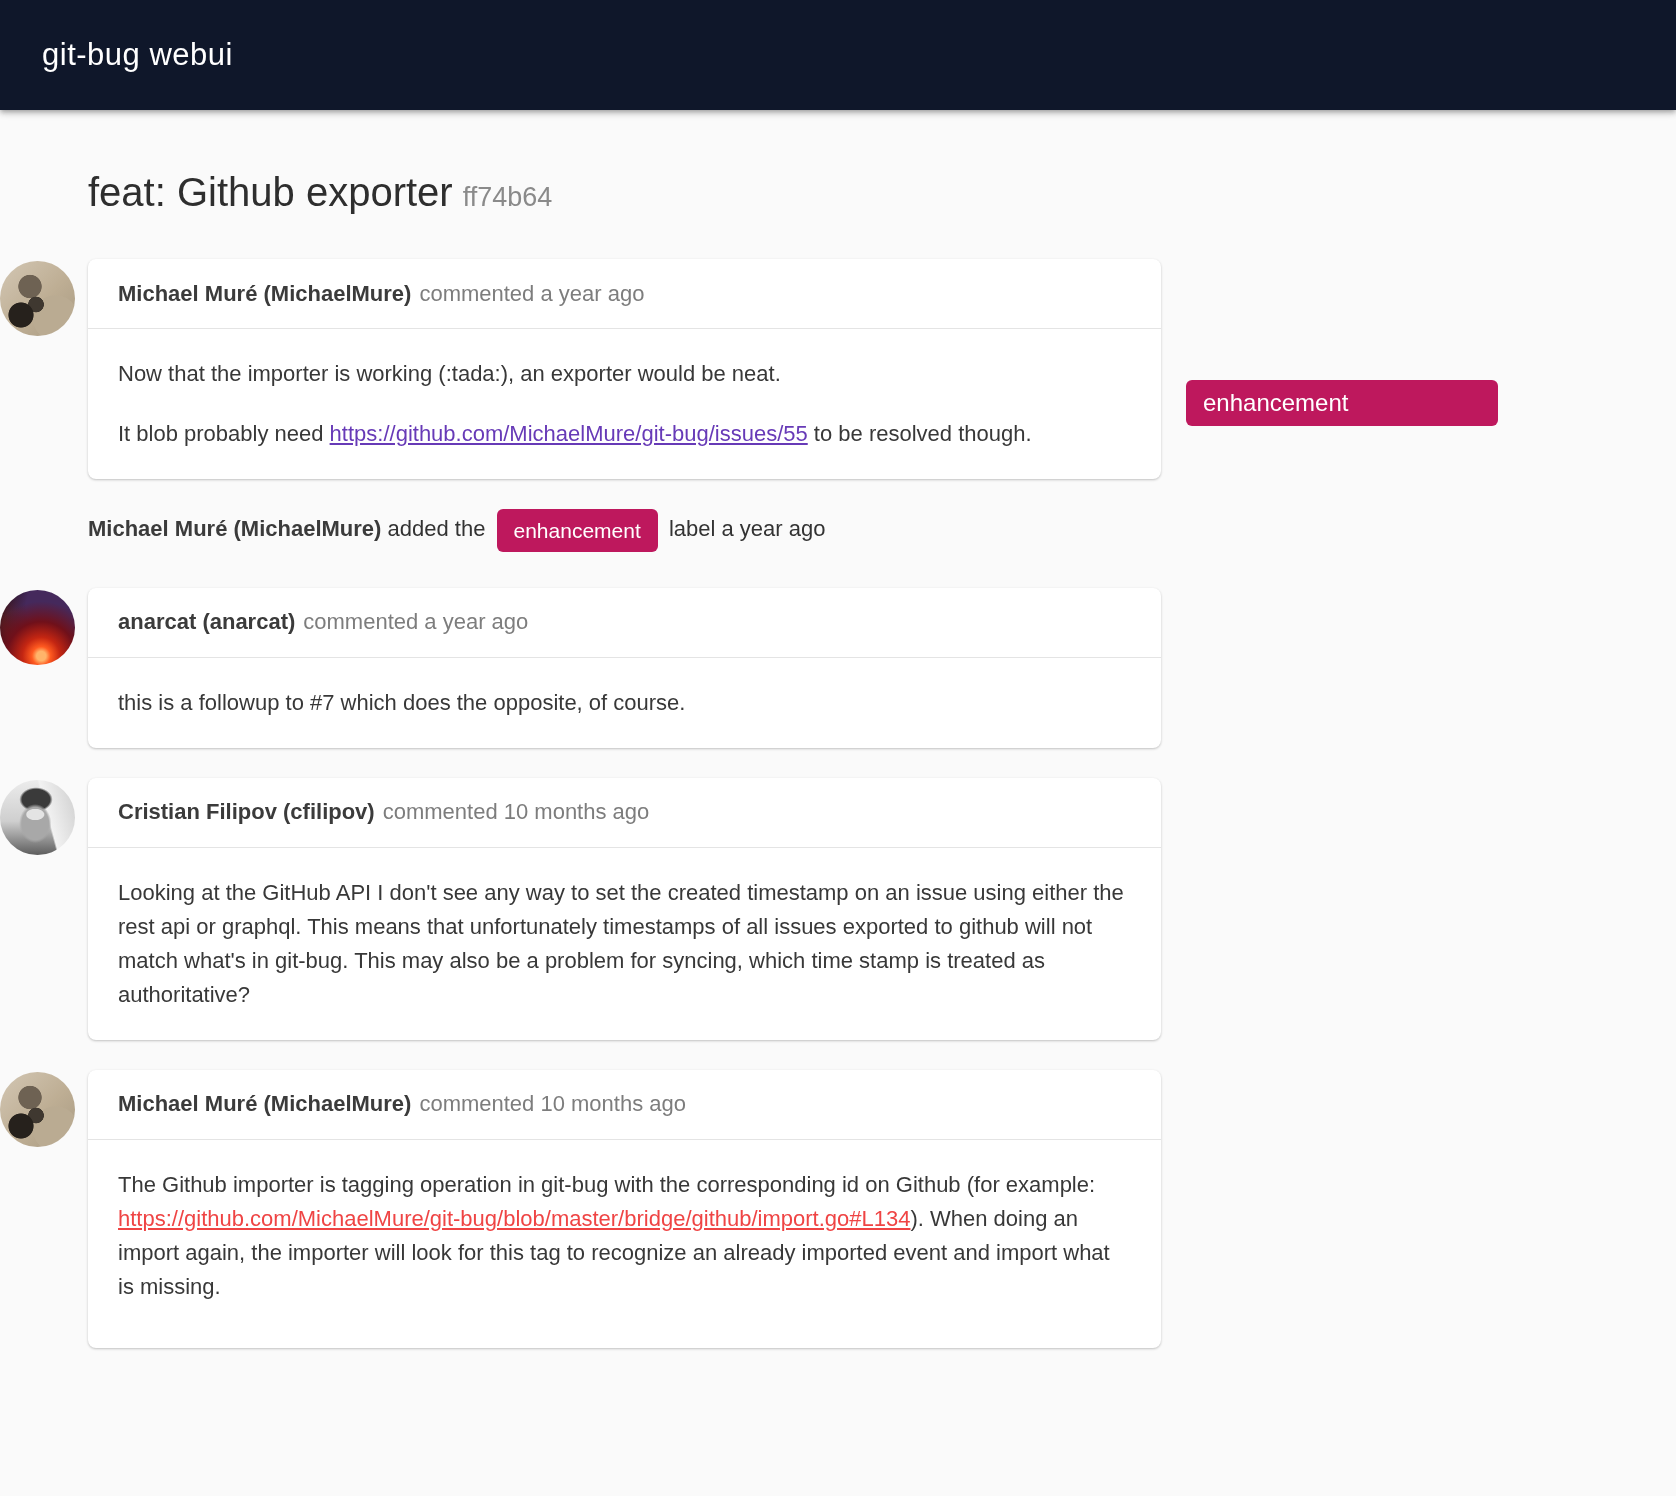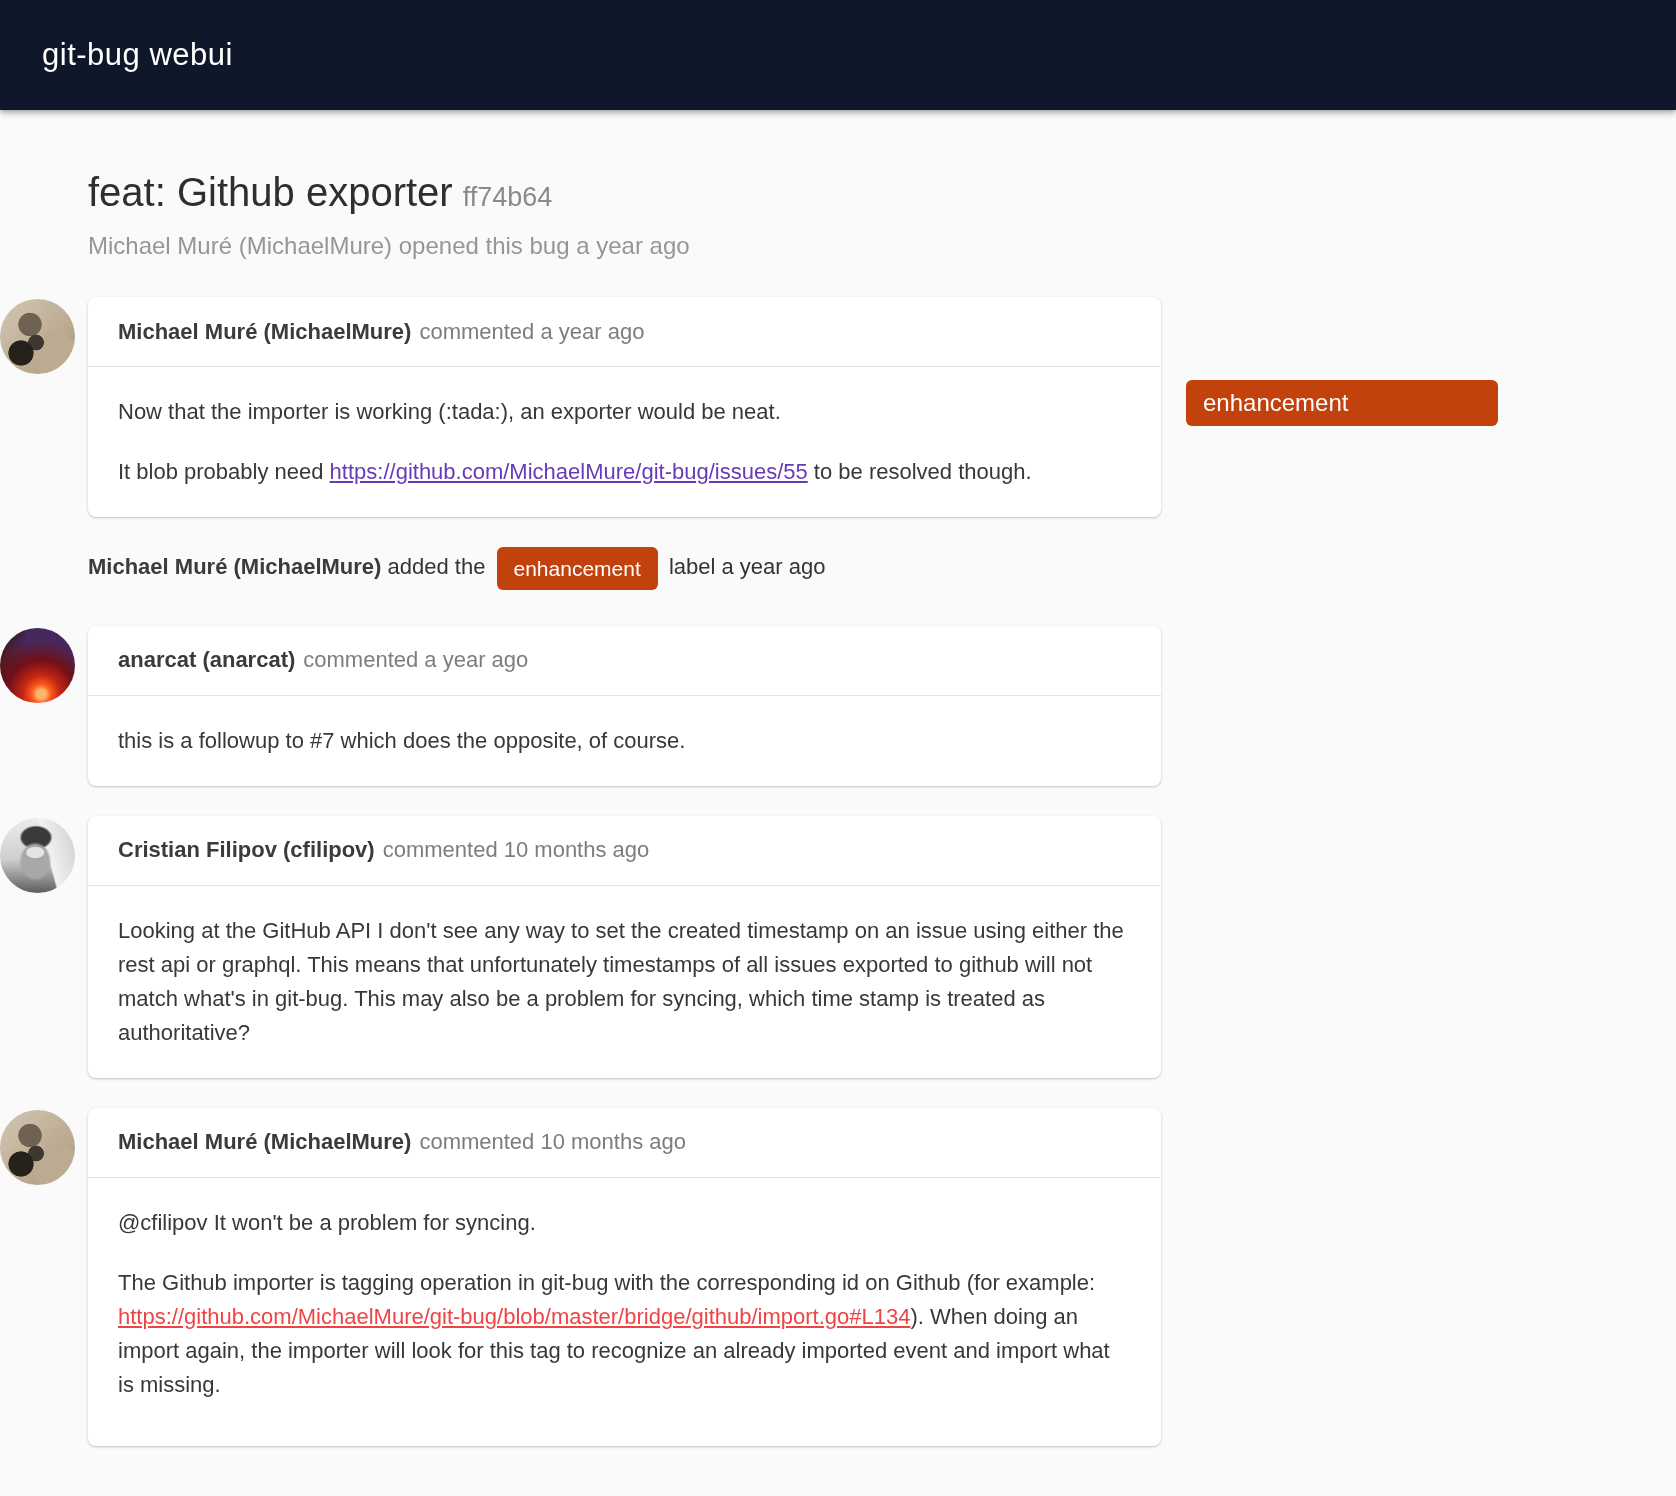--- a/index.html
+++ b/index.html
@@ -121,21 +121,21 @@
   a.link-visited { color: #673ab7; }
   a.link-new { color: #ef4444; }
   
   .event {
     margin: 28px 0 28px 88px;
     font-size: 22px;
     line-height: 44px;
     color: #333333;
   }
   .chip {
-    background: #c2410c;
+    background: #be185d;
     color: #ffffff;
     border-radius: 6px;
   }
   .chip-inline {
     display: inline-block;
     font-size: 21px;
     line-height: 25px;
     padding: 9px 17px;
     margin: 0 5px;
     vertical-align: middle;
@@ -168,21 +168,20 @@
   <span class="appbar-title">git-bug webui</span>
 </header>
 
 <main>
   <div class="main-col">
 
     <div class="page-header">
       <h1 class="page-title">
         <span>feat: Github exporter</span><span class="hash">ff74b64</span>
       </h1>
-      <div class="page-subtitle">Michael Muré (MichaelMure) opened this bug a year ago</div>
     </div>
 
     <div class="row">
       <div class="avatar avatar-meerkat"></div>
       <div class="card">
         <div class="card-head">
           <span class="author">Michael Muré (MichaelMure)</span>
           <span class="meta">commented a year ago</span>
         </div>
         <div class="card-body">
@@ -226,21 +225,20 @@
     </div>
 
     <div class="row row-last">
       <div class="avatar avatar-meerkat"></div>
       <div class="card">
         <div class="card-head">
           <span class="author">Michael Muré (MichaelMure)</span>
           <span class="meta">commented 10 months ago</span>
         </div>
         <div class="card-body">
-          <p>@cfilipov It won't be a problem for syncing.</p>
           <p><span>The Github importer is tagging operation in git-bug with the corresponding id on Github (for example: </span><a class="link link-new">https://github.com/MichaelMure/git-bug/blob/master/bridge/github/import.go#L134</a><span>). When doing an import again, the importer will look for this tag to recognize an already imported event and import what is missing.</span></p>
         </div>
       </div>
     </div>
 
   </div>
 
   <aside class="sidebar">
     <div class="chip chip-block">enhancement</div>
   </aside>

